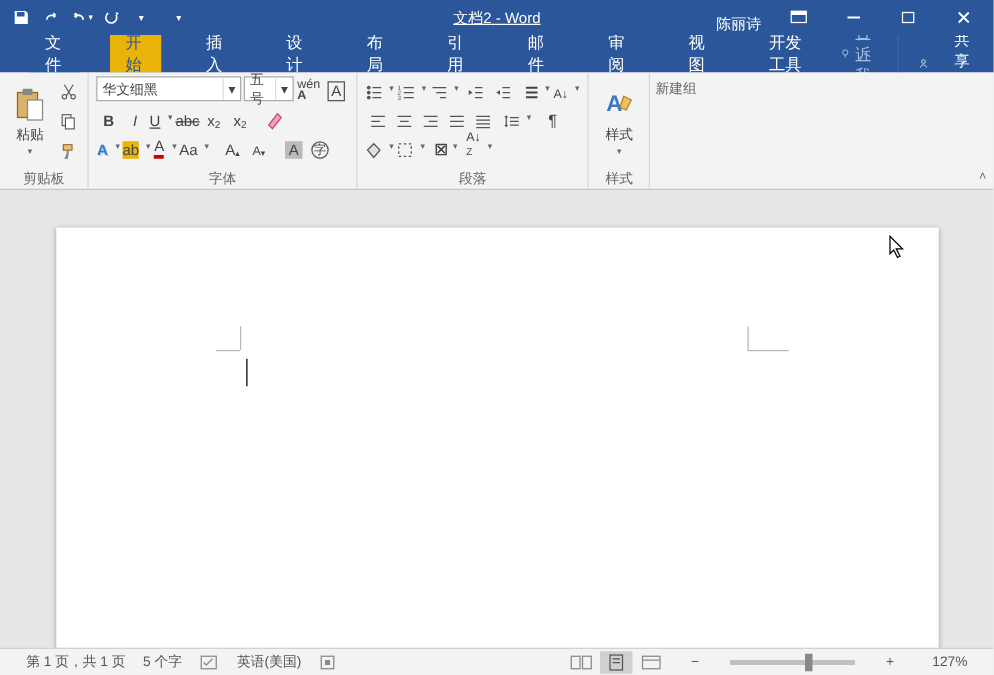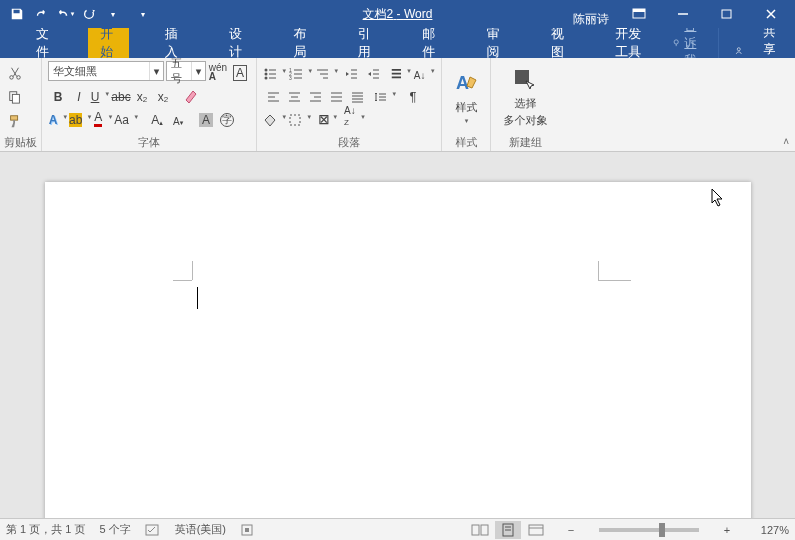--- a/index.html
+++ b/index.html
@@ -54,21 +54,21 @@
 .doc-area { height: calc(540px - 28px - 30px - 94px - 22px); background: #e6e6e6; overflow: hidden; display: flex; justify-content: center; padding-top: 30px; position: relative; }
 .page { width: 706px; height: 900px; background: #fff; box-shadow: 0 0 4px rgba(0,0,0,0.3); position: relative; }
 .m-tl-v { position:absolute; left:147px; top:79px; width:1px; height:19px; background:#b8b8b8;}
 .m-tl-h { position:absolute; left:128px; top:98px; width:19px; height:1px; background:#b8b8b8;}
 .m-tr-v { position:absolute; left:553px; top:79px; width:1px; height:19px; background:#b8b8b8;}
 .m-tr-h { position:absolute; left:553px; top:98px; width:33px; height:1px; background:#b8b8b8;}
 .cursor-line { position: absolute; left: 152px; top: 105px; width: 1px; height: 22px; background: #000; }
 .mouse-cursor { position: absolute; right: 70px; top: 36px; pointer-events: none; }
 
 
-.statusbar { height: 22px; background: #f3f3f3; border-top: 1px solid #c8c8c8; display: flex; align-items: center; font-size: 11px; color: #555; padding: 0 6px; gap: 14px; }
+.statusbar { height: 22px; background: #f3f3f3; border-top: 1px solid #c8c8c8; display: flex; align-items: center; font-size: 11px; color: #555; padding: 0 21px; gap: 14px; }
 .statusbar .spacer { flex: 1; }
 .view-btns { display: flex; gap: 2px; }
 .view-btn { width: 26px; height: 18px; display: flex; align-items: center; justify-content: center; cursor: pointer; }
 .view-btn.active { background: #d0d0d0; }
 .zoom-slider { width: 100px; height: 4px; background: #c0c0c0; position: relative; margin: 0 6px; }
 .zoom-thumb { position: absolute; width: 6px; height: 14px; background: #888; top: -5px; left: 60%; }
 .zoom-btn { width: 16px; cursor: pointer; text-align: center; }
 
 svg { display: block; }
 </style>
@@ -162,20 +162,31 @@
         <path d="M4 13c0-2 2-3.5 4-3.5s4 1.5 4 3.5" fill="none" stroke="#fff"></path>
       </svg>
     <span>共享</span>
   </div>
 </div>
 
 <div class="ribbon">
 
   <div class="group">
     <div class="group-content">
+      <div class="big-btn">
+        <div class="icon-box">
+            <svg width="26" height="28" viewBox="0 0 26 28">
+              <rect x="3" y="4" width="16" height="20" fill="#d9b36c" stroke="#8a6a2a"></rect>
+              <rect x="7" y="1" width="8" height="5" rx="1" fill="#888"></rect>
+              <rect x="11" y="10" width="12" height="16" fill="#fff" stroke="#888"></rect>
+            </svg>
+          </div>
+        <span>粘贴</span>
+        <span style="font-size:7px;color:#666">▾</span>
+      </div>
       <div class="mini-col">
         <div class="mini-btn">
             <svg width="14" height="14" viewBox="0 0 16 16">
               <path d="M4 2l6 10M12 2L6 12" stroke="#555" fill="none"></path>
               <circle cx="4" cy="13" r="2" fill="none" stroke="#555"></circle>
               <circle cx="12" cy="13" r="2" fill="none" stroke="#555"></circle>
             </svg>
           </div>
         <div class="mini-btn">
             <svg width="14" height="14" viewBox="0 0 16 16">
@@ -407,32 +418,20 @@
           </div>
         <span>样式</span>
         <span style="font-size:7px;color:#666">▾</span>
       </div>
     </div>
     <div class="group-label">样式</div>
   </div>
 
 
   <div class="group" style="border-right:none">
-    <div class="group-content">
-      <div class="big-btn" style="width:60px">
-        <div class="icon-box">
-            <svg width="26" height="26">
-              <rect x="3" y="3" width="14" height="14" fill="#555"></rect>
-              <path d="M14 14l8 4-3 1-1 3z" fill="#fff" stroke="#333"></path>
-            </svg>
-          </div>
-        <span>选择</span>
-        <span>多个对象</span>
-      </div>
-    </div>
     <div class="group-label">新建组</div>
   </div>
 
   <div class="collapse-caret">˄</div>
 </div>
 
 <div class="doc-area">
   <div class="page">
     <div class="m-tl-v"></div>
     <div class="m-tl-h"></div>

